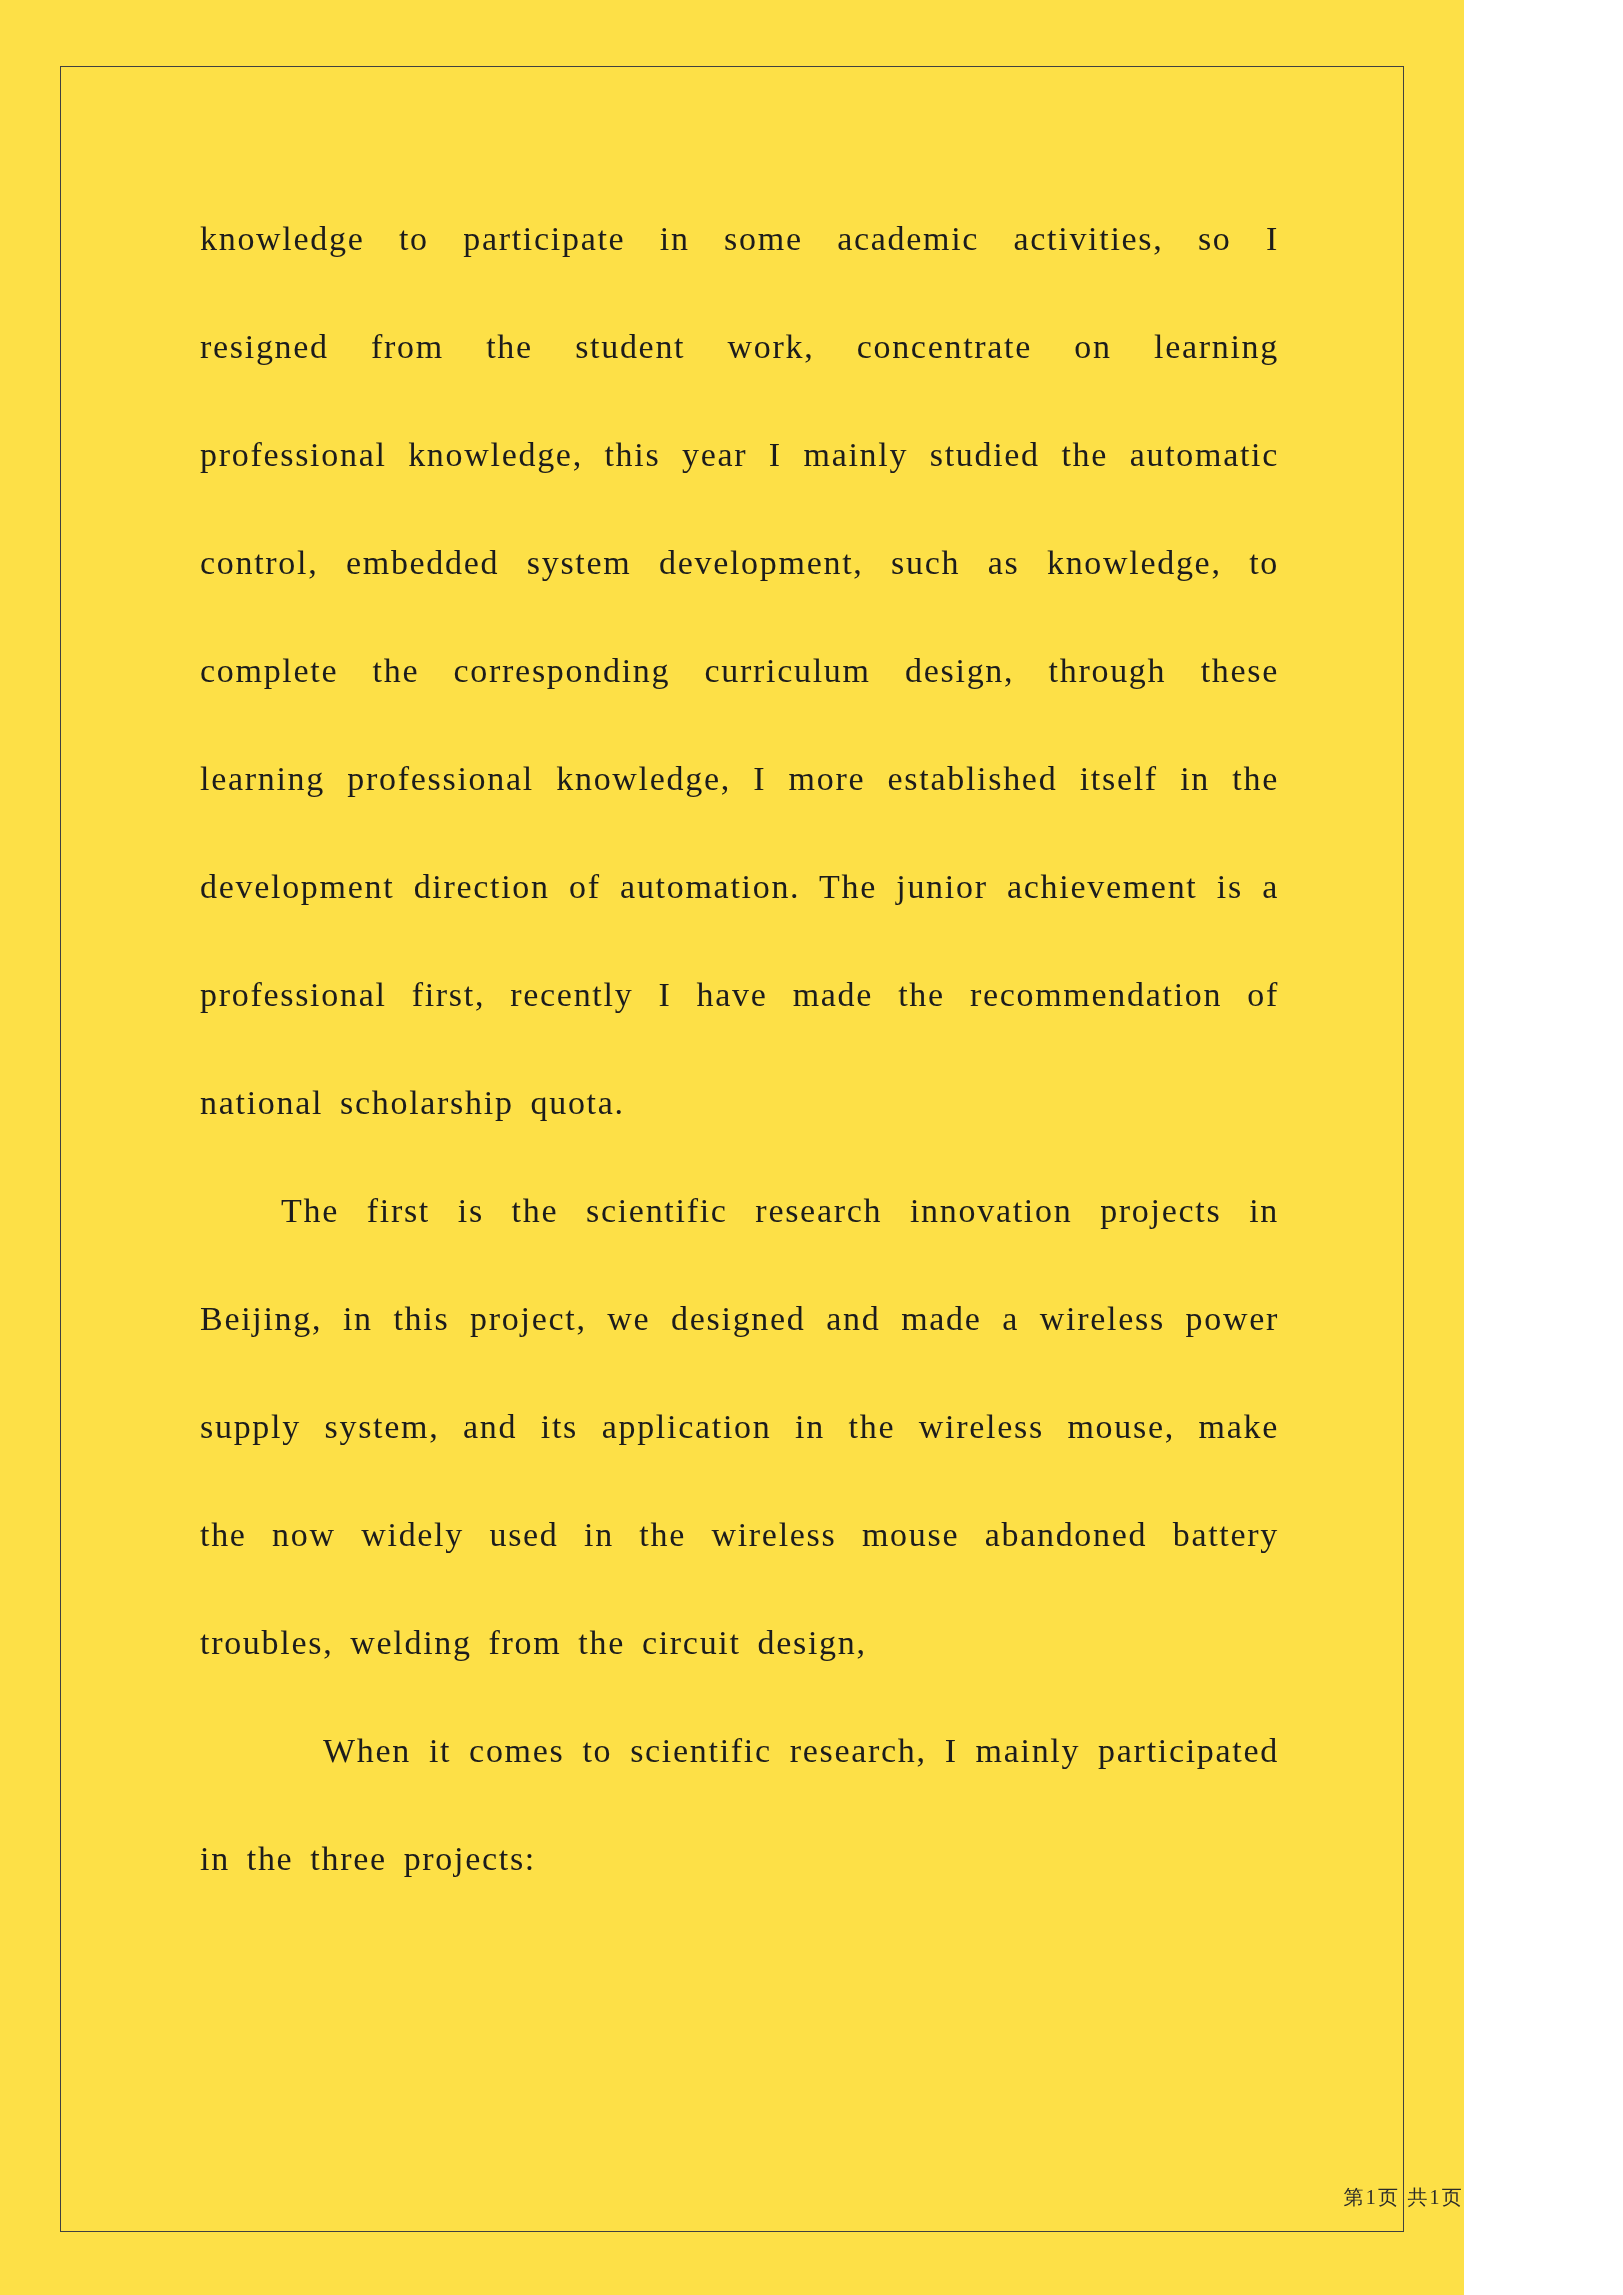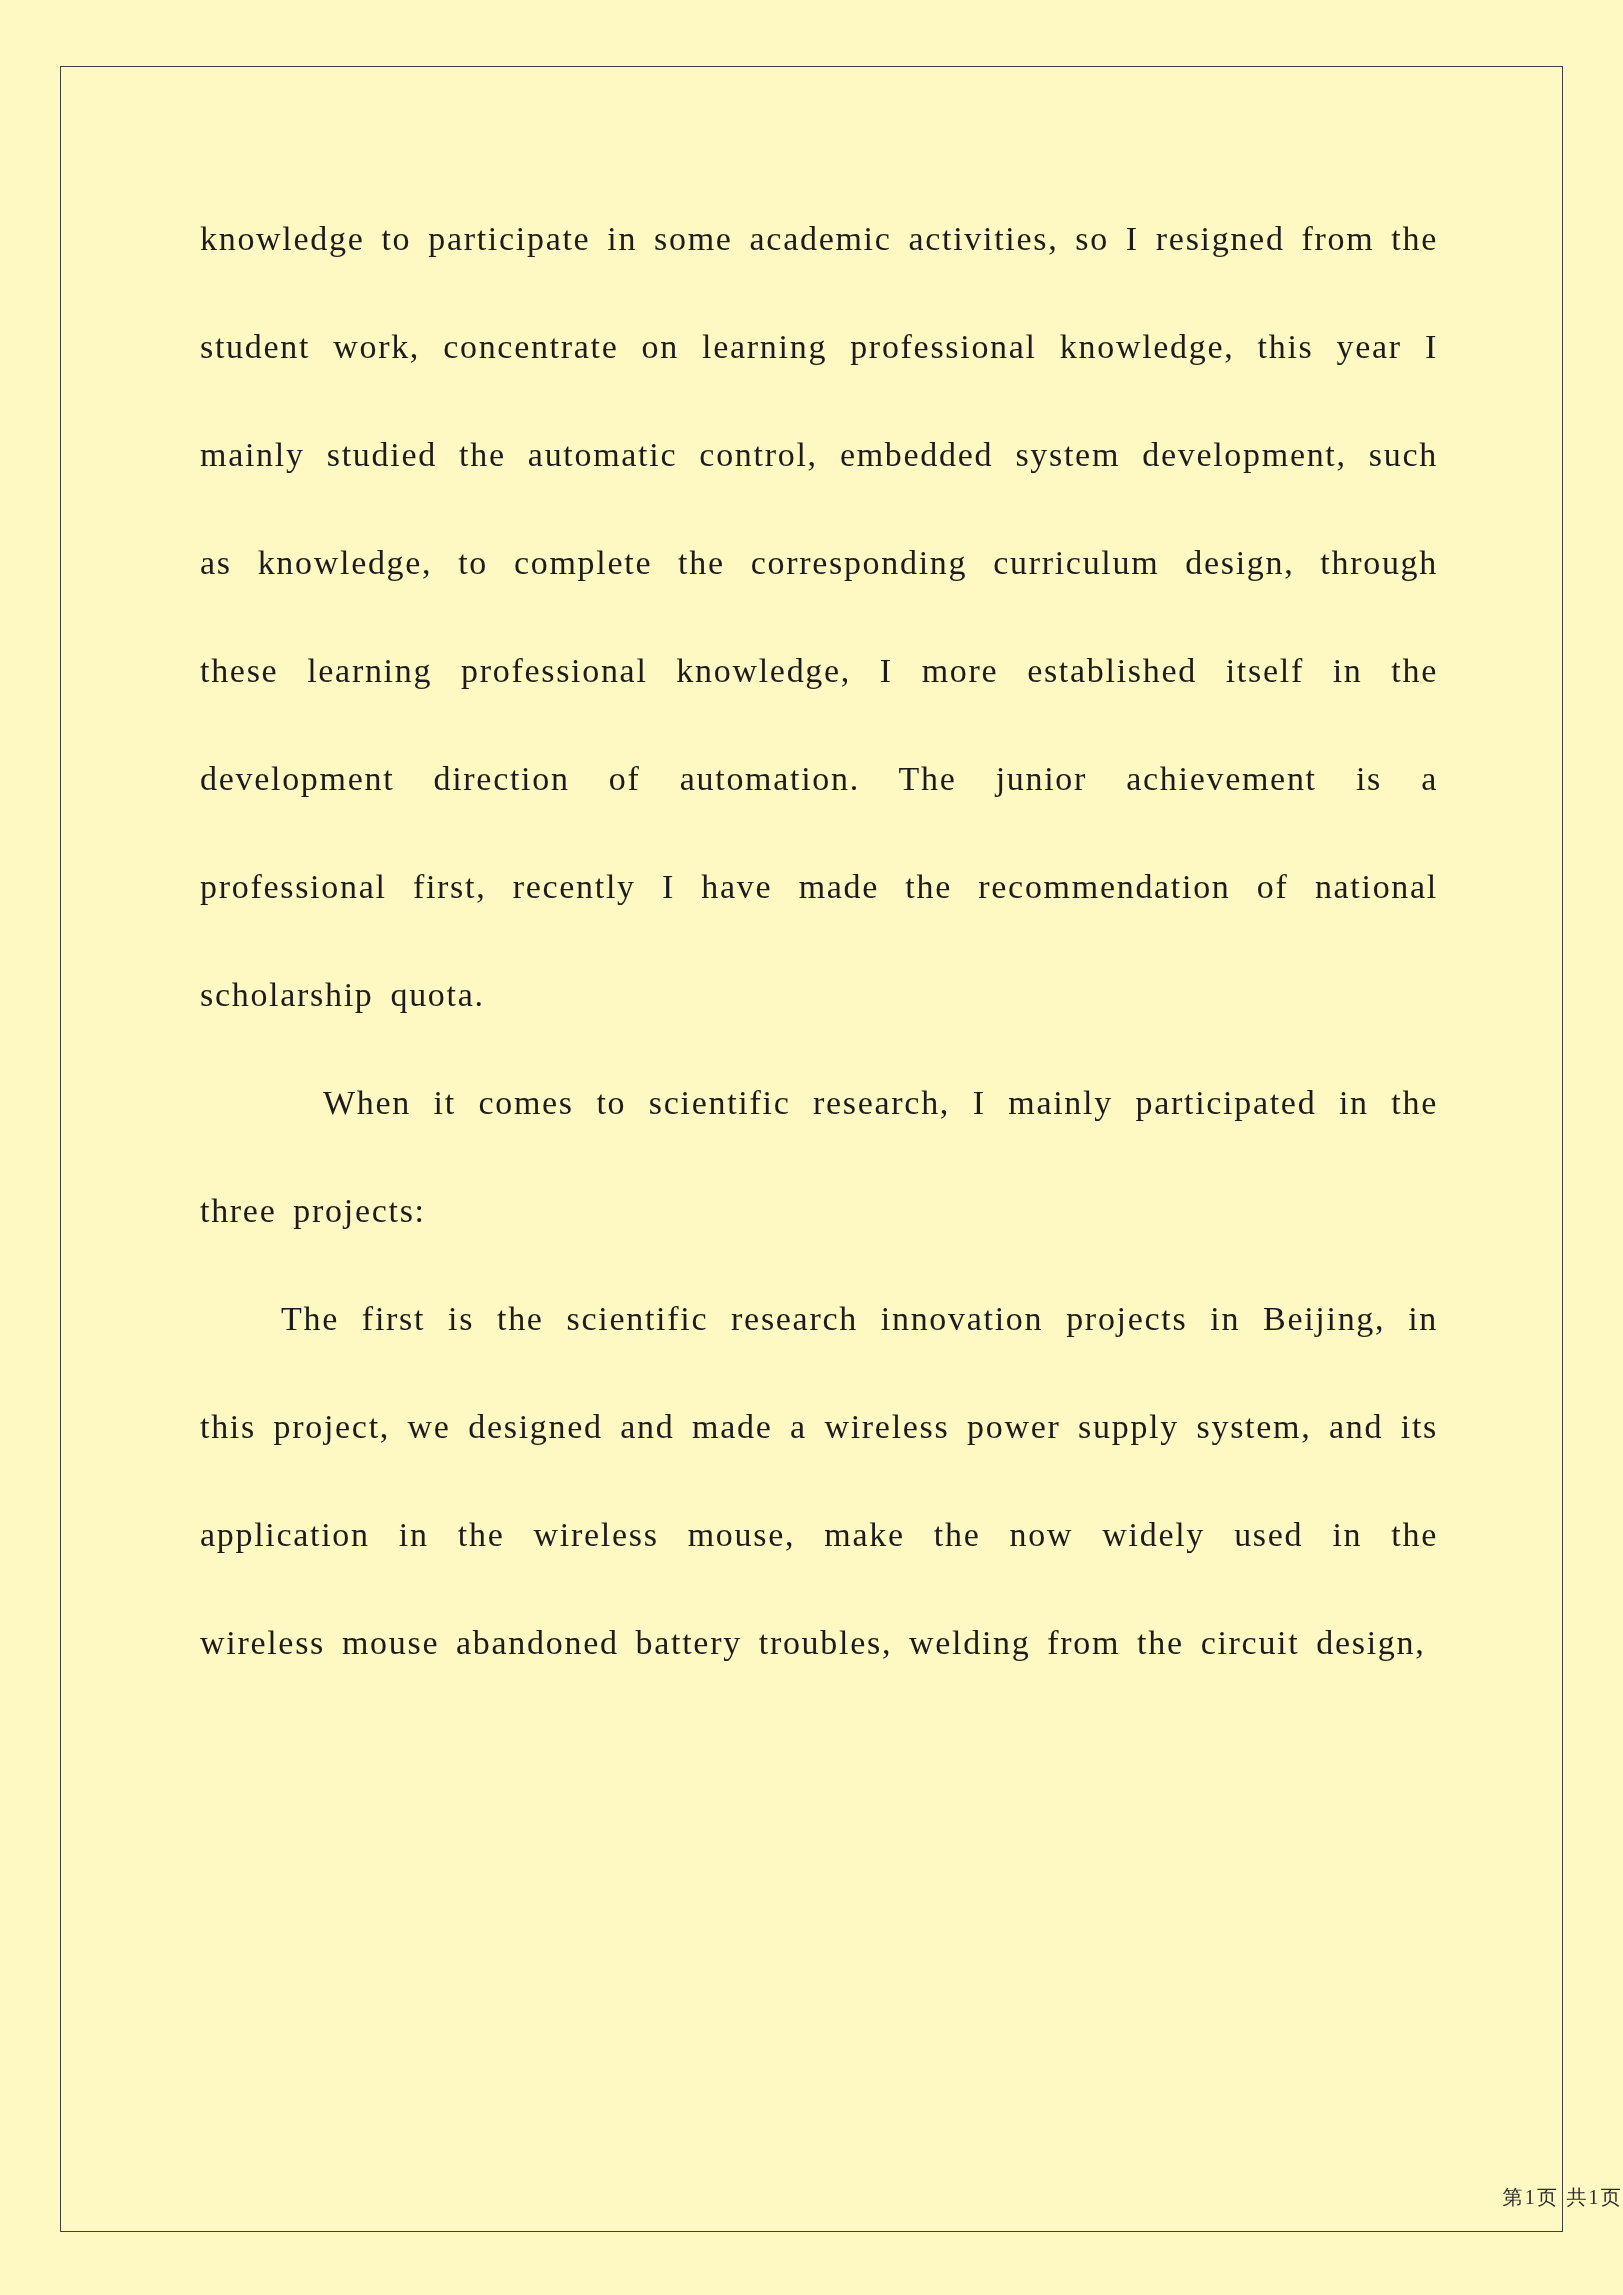--- a/index.html
+++ b/index.html
@@ -2,23 +2,23 @@
 <html style="font-size:9px"><head>
   <meta charset="utf-8">
   <style>
     html, body {
       margin: 0;
       padding: 0;
       background: #ffffff;
     }
     .page {
       position: relative;
-      width: 1623px;
+      width: 1464px;
       height: 2295px;
-      background: #fef9c3;
+      background: #fde047;
       font-family: "Liberation Serif", "DejaVu Serif", serif;
       color: #1c1c1c;
       overflow: hidden;
     }
     .frame {
       position: absolute;
       left: 60px;
       top: 66px;
       right: 60px;
       bottom: 63px;
@@ -57,19 +57,19 @@
     }
   </style>
 </head>
 <body>
 
 <div class="page">
   <div class="frame"></div>
 
   <div class="content">
     <p class="para">knowledge to participate in some academic activities, so I resigned from the student work, concentrate on learning professional knowledge, this year I mainly studied the automatic control, embedded system development, such as knowledge, to complete the corresponding curriculum design, through these learning professional knowledge, I more established itself in the development direction of automation. The junior achievement is a professional first, recently I have made the recommendation of national scholarship quota.</p>
+    <p class="para indent-small">The first is the scientific research innovation projects in Beijing, in this project, we designed and made a wireless power supply system, and its application in the wireless mouse, make the now widely used in the wireless mouse abandoned battery troubles, welding from the circuit design,</p>
     <p class="para indent-large">When it comes to scientific research, I mainly participated in the three projects:</p>
-    <p class="para indent-small">The first is the scientific research innovation projects in Beijing, in this project, we designed and made a wireless power supply system, and its application in the wireless mouse, make the now widely used in the wireless mouse abandoned battery troubles, welding from the circuit design,</p>
   </div>
 
   <div class="footer">第1页  共1页</div>
 </div>
 
 
 </body></html>

